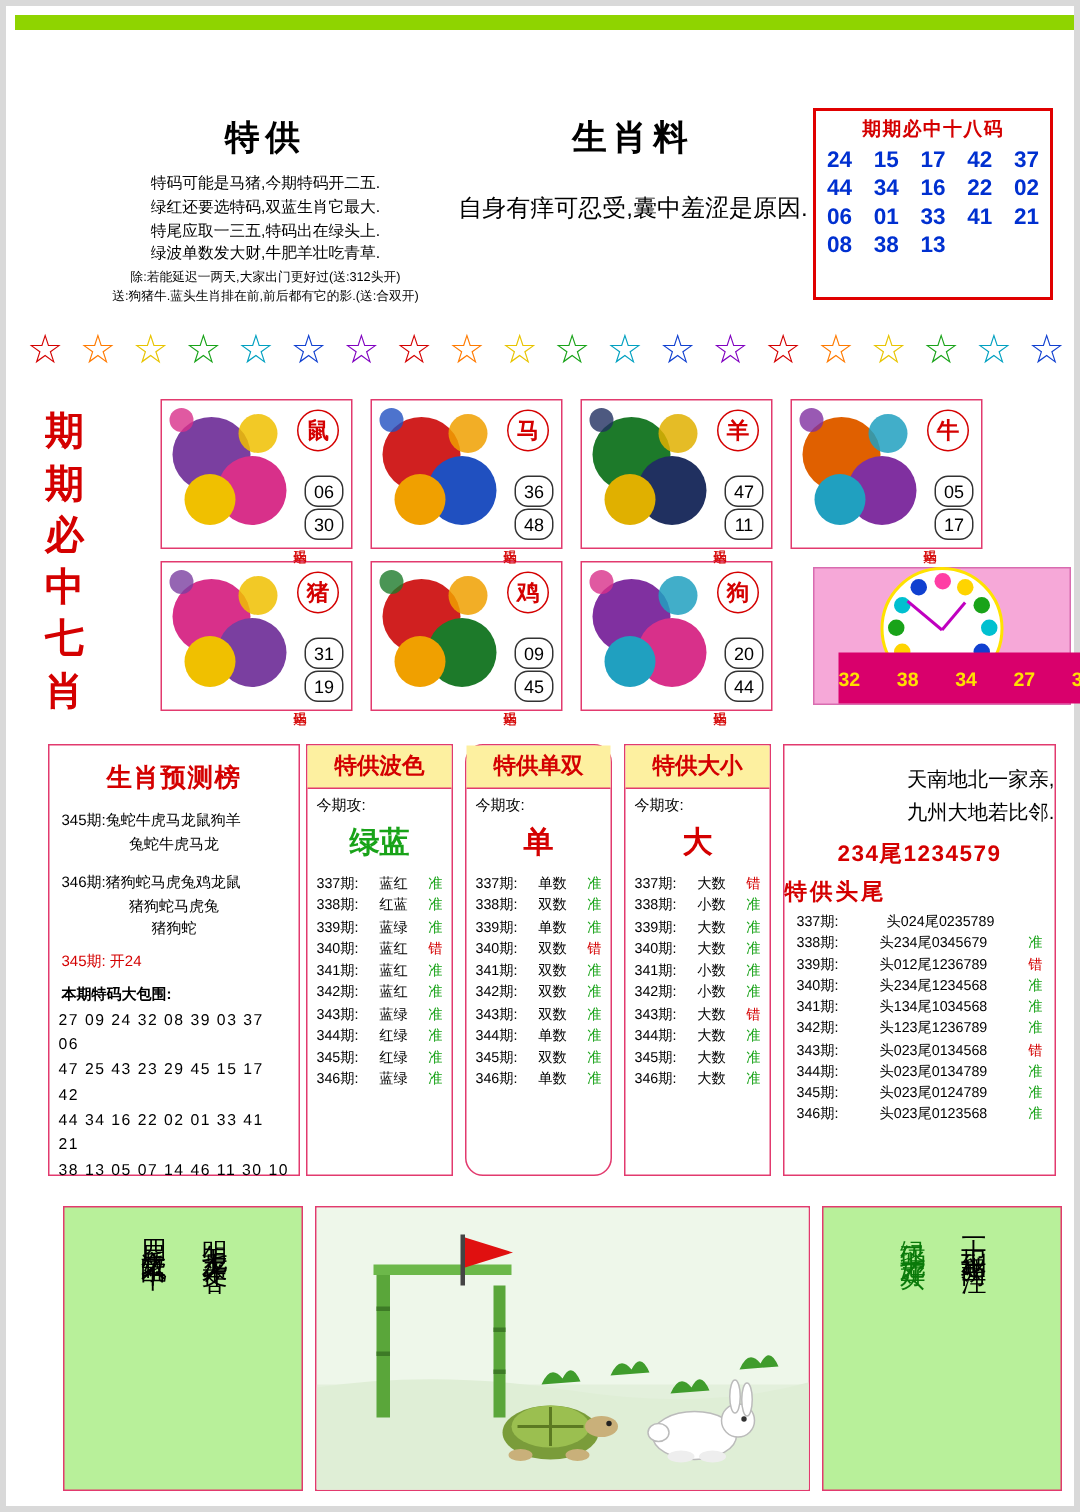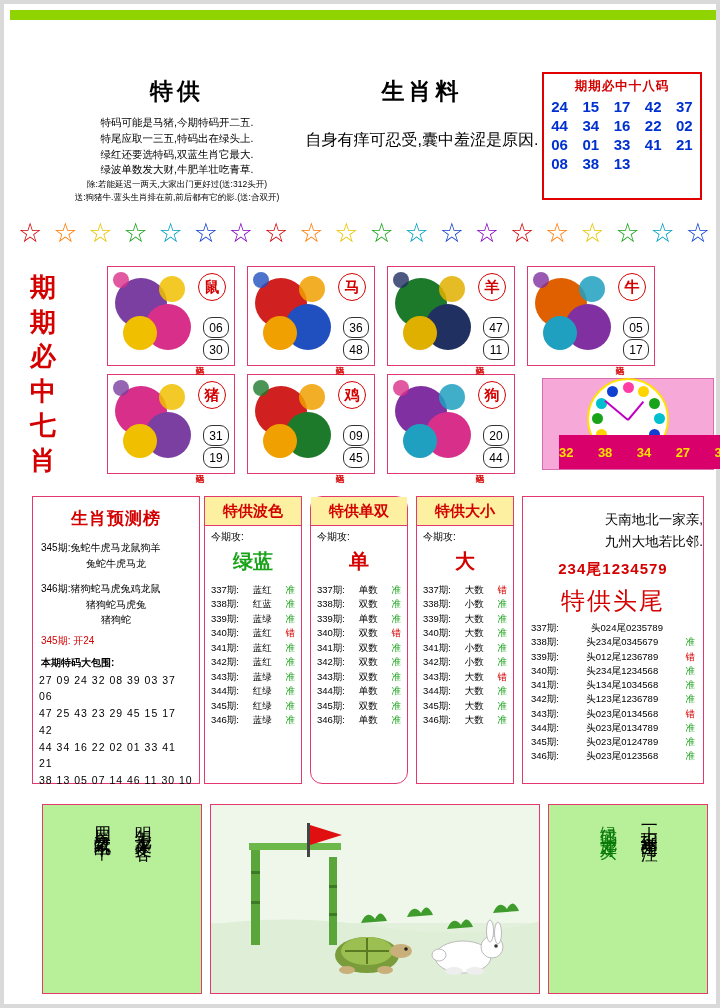--- a/index.html
+++ b/index.html
@@ -122,21 +122,21 @@
   .col3 .big{
     text-align:center;font-size:20px;font-weight:bold;color:#19a319;padding:4px 0 8px 0;
   }
   .col3 .big.red{color:#d40000;}
   .col3 .rows{font-size:9.5px;color:#000;padding:0 6px;}
   .col3 .rows div{display:flex;justify-content:space-between;line-height:1.52;}
   .col3 .rows .ok{color:#19a319;} .col3 .rows .no{color:#d40000;}
   .p4{left:508px;top:0;width:182px;height:288px;border:1px solid #e23a6e;}
   .p4 .poem{font-size:13.5px;color:#000;text-align:right;line-height:1.6;margin-top:12px;}
   .p4 .tail{font-size:15px;font-weight:bold;color:#d40000;text-align:center;margin-top:8px;letter-spacing:1px;}
-  .p4 .t2{font-size:24px;font-weight:normal;color:#d40000;text-align:center;margin-top:6px;letter-spacing:2px;}
+  .p4 .t2{font-size:15px;font-weight:bold;color:#d40000;margin-top:6px;letter-spacing:2px;}
   .p4 .rows{font-size:9.5px;color:#000;padding:4px 8px 0 8px;}
   .p4 .rows div{display:flex;justify-content:space-between;line-height:1.5;}
   .p4 .rows .ok{color:#19a319;} .p4 .rows .no{color:#d40000;}
   
   .bot{position:absolute;left:10px;top:796px;width:700px;height:200px;}
   .bbox{position:absolute;border:1px solid #e23a6e;box-sizing:border-box;}
   .b1{left:28px;top:4px;width:160px;height:190px;background:#b8f09a;}
   .b3{left:534px;top:4px;width:160px;height:190px;background:#b8f09a;}
   .b1 .vtxt,.b3 .vtxt{
     height:100%;display:flex;flex-direction:row-reverse;align-items:flex-start;justify-content:center;
@@ -153,22 +153,22 @@
 <div class="page">
 
   <div class="topbar"></div>
 
   <div class="hdr">
 
     <div class="hdr-col1">
       <div class="hdr-title">特供</div>
       <div class="hdr-lines">
         <div>特码可能是马猪,今期特码开二五.</div>
+        <div>绿红还要选特码,双蓝生肖它最大.</div>
         <div>特尾应取一三五,特码出在绿头上.</div>
-        <div>绿红还要选特码,双蓝生肖它最大.</div>
         <div>绿波单数发大财,牛肥羊壮吃青草.</div>
         <div class="small">除:若能延迟一两天,大家出门更好过(送:312头开)</div>
         <div class="small">送:狗猪牛.蓝头生肖排在前,前后都有它的影.(送:合双开)</div>
       </div>
     </div>
 
     <div class="hdr-col2">
       <div class="hdr-title">生肖料</div>
       <div class="body">
         <div>自身有痒可忍受,囊中羞涩是原因.</div>

